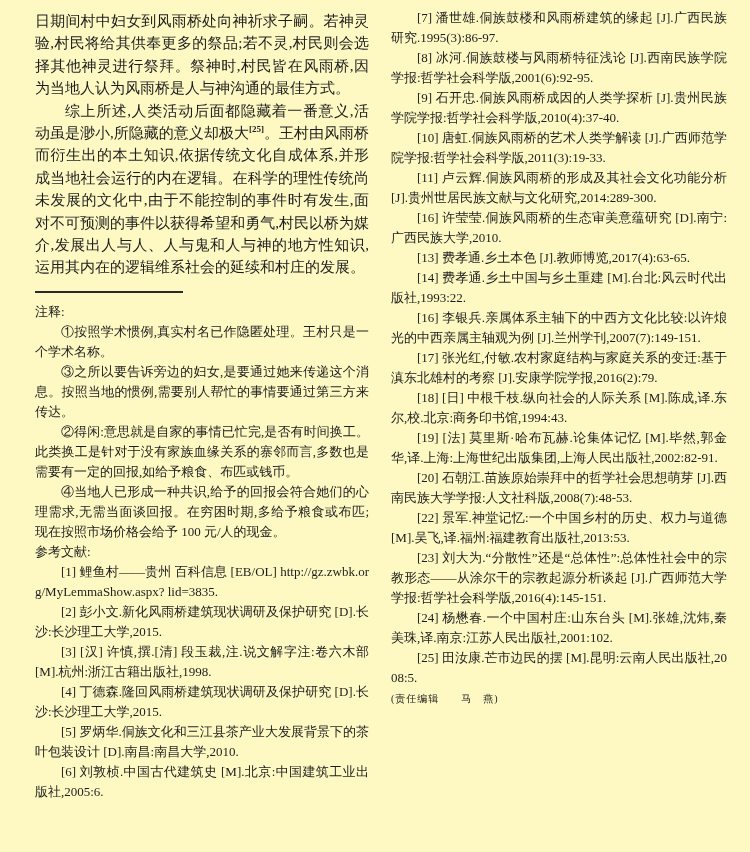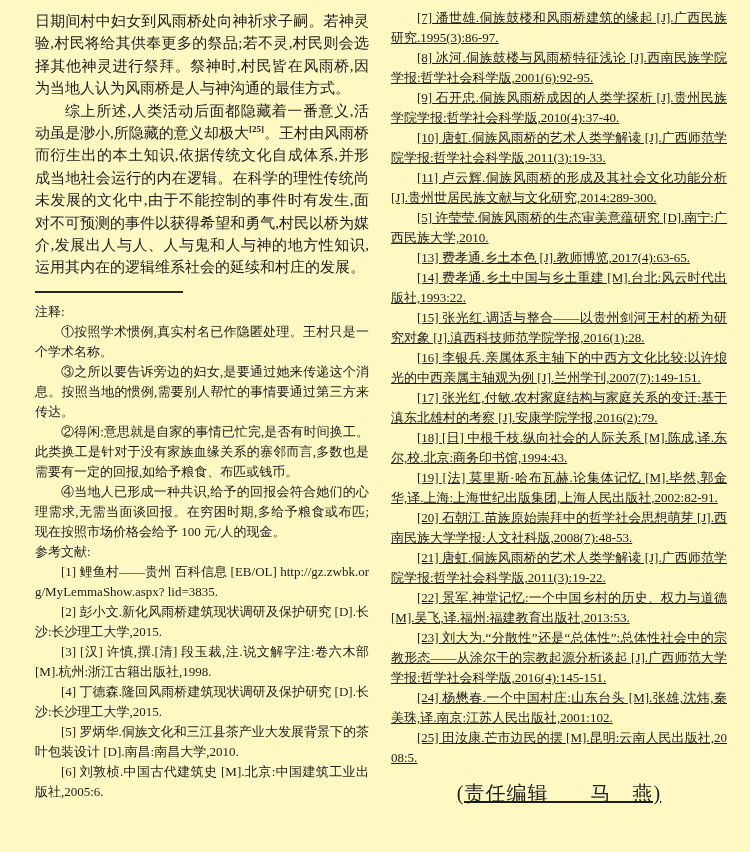--- a/index.html
+++ b/index.html
@@ -3,30 +3,30 @@
 <meta charset="utf-8">
 <style>
   html,body{margin:0;padding:0;background:#ffffff;}
   .page{
     position:relative;width:750px;height:852px;overflow:hidden;
     background:#fef9c3;color:#1d1d1d;
     font-family:"Liberation Serif","DejaVu Serif",serif;
   }
   .col{position:absolute;}
   .col-left{left:35px;top:10px;width:334px;}
-  .col-right{left:391px;top:8px;width:336px;text-decoration:underline;}
+  .col-right{left:391px;top:8px;width:336px;}
   p{margin:0;text-align:justify;}
   .body-text{font-size:15px;line-height:22.4px;}
   .indent{text-indent:2em;}
   .supref{font-size:9px;vertical-align:super;line-height:0;letter-spacing:0;font-weight:bold;}
   .footnote-rule{width:148px;height:0;border:none;border-top:2px solid #2a2a2a;margin:12px 0 9px 0;}
   .small{font-size:13px;line-height:20px;}
   .section-label{font-size:13px;line-height:20px;text-align:left;}
   .ref{word-break:break-all;}
-  .editor-line{font-size:20px;line-height:22px;text-align:center;margin-top:14px;letter-spacing:1px;text-indent:0;}
+  .editor-line{font-size:10px;line-height:22px;text-align:left;letter-spacing:1px;text-indent:0;}
 </style>
 </head>
 <body>
 
 <div class="page">
 
   <div class="col col-left">
     <p class="body-text">日期间村中妇女到风雨桥处向神祈求子嗣。若神灵验,村民将给其供奉更多的祭品;若不灵,村民则会选择其他神灵进行祭拜。祭神时,村民皆在风雨桥,因为当地人认为风雨桥是人与神沟通的最佳方式。</p>
     <p class="body-text indent"><span>综上所述,人类活动后面都隐藏着一番意义,活动虽是渺小,所隐藏的意义却极大</span><sup class="supref">[25]</sup><span>。王村由风雨桥而衍生出的本土知识,依据传统文化自成体系,并形成当地社会运行的内在逻辑。在科学的理性传统尚未发展的文化中,由于不能控制的事件时有发生,面对不可预测的事件以获得希望和勇气,村民以桥为媒介,发展出人与人、人与鬼和人与神的地方性知识,运用其内在的逻辑维系社会的延续和村庄的发展。</span></p>
 
@@ -51,30 +51,28 @@
       </div>
   </div>
 
   <div class="col col-right">
     <div>
         <p class="small indent ref">[7] 潘世雄.侗族鼓楼和风雨桥建筑的缘起 [J].广西民族研究.1995(3):86-97.</p>
         <p class="small indent ref">[8] 冰河.侗族鼓楼与风雨桥特征浅论 [J].西南民族学院学报:哲学社会科学版,2001(6):92-95.</p>
         <p class="small indent ref">[9] 石开忠.侗族风雨桥成因的人类学探析 [J].贵州民族学院学报:哲学社会科学版,2010(4):37-40.</p>
         <p class="small indent ref">[10] 唐虹.侗族风雨桥的艺术人类学解读 [J].广西师范学院学报:哲学社会科学版,2011(3):19-33.</p>
         <p class="small indent ref">[11] 卢云辉.侗族风雨桥的形成及其社会文化功能分析 [J].贵州世居民族文献与文化研究,2014:289-300.</p>
-        <p class="small indent ref">[5] 许莹莹.侗族风雨桥的生态审美意蕴研究 [D].南宁:广西民族大学,2010.</p>
+        <p class="small indent ref">[16] 许莹莹.侗族风雨桥的生态审美意蕴研究 [D].南宁:广西民族大学,2010.</p>
         <p class="small indent ref">[13] 费孝通.乡土本色 [J].教师博览,2017(4):63-65.</p>
         <p class="small indent ref">[14] 费孝通.乡土中国与乡土重建 [M].台北:风云时代出版社,1993:22.</p>
-        <p class="small indent ref">[15] 张光红.调适与整合——以贵州剑河王村的桥为研究对象 [J].滇西科技师范学院学报,2016(1):28.</p>
         <p class="small indent ref">[16] 李银兵.亲属体系主轴下的中西方文化比较:以许烺光的中西亲属主轴观为例 [J].兰州学刊,2007(7):149-151.</p>
         <p class="small indent ref">[17] 张光红,付敏.农村家庭结构与家庭关系的变迁:基于滇东北雄村的考察 [J].安康学院学报,2016(2):79.</p>
         <p class="small indent ref">[18] [日] 中根千枝.纵向社会的人际关系 [M].陈成,译.东尔,校.北京:商务印书馆,1994:43.</p>
         <p class="small indent ref">[19] [法] 莫里斯·哈布瓦赫.论集体记忆 [M].毕然,郭金华,译.上海:上海世纪出版集团,上海人民出版社,2002:82-91.</p>
         <p class="small indent ref">[20] 石朝江.苗族原始崇拜中的哲学社会思想萌芽 [J].西南民族大学学报:人文社科版,2008(7):48-53.</p>
-        <p class="small indent ref">[21] 唐虹.侗族风雨桥的艺术人类学解读 [J].广西师范学院学报:哲学社会科学版,2011(3):19-22.</p>
         <p class="small indent ref">[22] 景军.神堂记忆:一个中国乡村的历史、权力与道德 [M].吴飞,译.福州:福建教育出版社,2013:53.</p>
         <p class="small indent ref">[23] 刘大为.“分散性”还是“总体性”:总体性社会中的宗教形态——从涂尔干的宗教起源分析谈起 [J].广西师范大学学报:哲学社会科学版,2016(4):145-151.</p>
         <p class="small indent ref">[24] 杨懋春.一个中国村庄:山东台头 [M].张雄,沈炜,秦美珠,译.南京:江苏人民出版社,2001:102.</p>
         <p class="small indent ref">[25] 田汝康.芒市边民的摆 [M].昆明:云南人民出版社,2008:5.</p>
       </div>
     <p class="editor-line">(责任编辑　　马　燕)</p>
   </div>
 
 </div>
 

